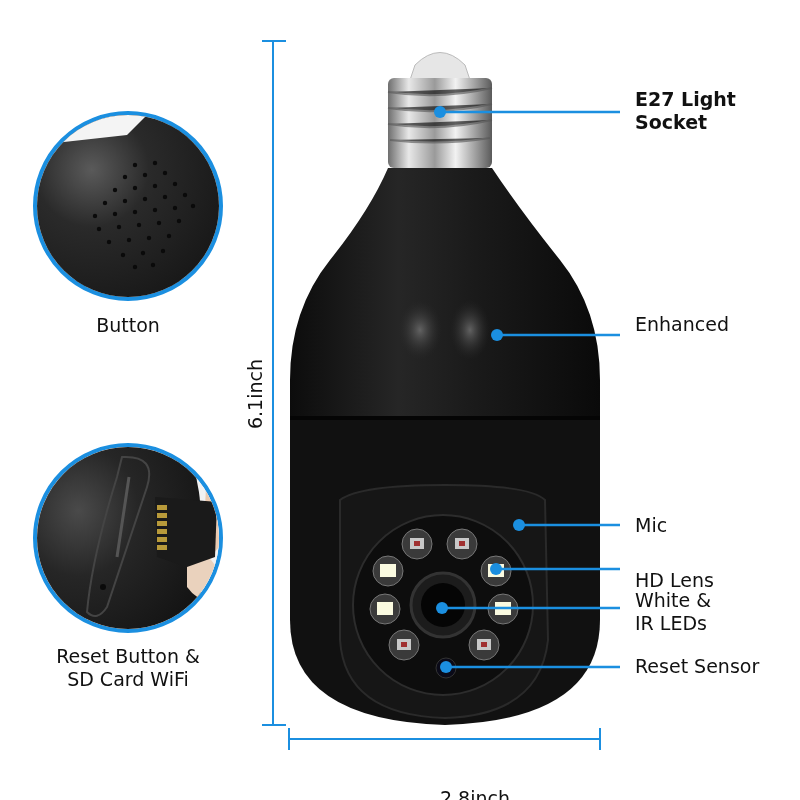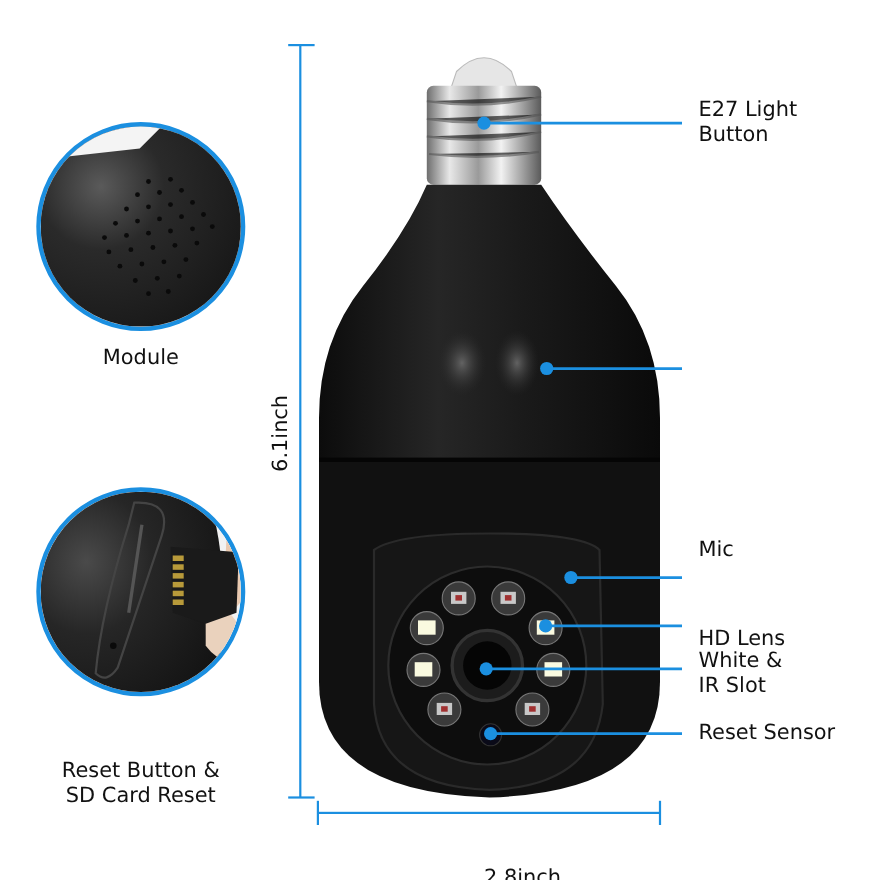--- a/index.html
+++ b/index.html
@@ -60,21 +60,21 @@
         <circle cx="132" cy="121" r="2.2"></circle>
       <circle cx="86" cy="140" r="2.2"></circle>
         <circle cx="106" cy="138" r="2.2"></circle>
         <circle cx="126" cy="136" r="2.2"></circle>
       <circle cx="98" cy="152" r="2.2"></circle>
         <circle cx="116" cy="150" r="2.2"></circle>
     </g>
   </svg>
 </div>
 <div class="caption" style="left:28px;top:314px;width:200px;">
-  <div>Module</div>
+  <div>Button</div>
 </div>
 
 <div class="inset" style="left:33px;top:443px;width:190px;height:190px;">
   <svg width="182" height="182" viewBox="0 0 182 182">
     <defs>
       <radialGradient id="g2" cx="0.25" cy="0.35" r="0.9">
         <stop offset="0" stop-color="#4a4a4a"></stop>
         <stop offset="0.4" stop-color="#262626"></stop>
         <stop offset="1" stop-color="#121212"></stop>
       </radialGradient>
@@ -90,23 +90,23 @@
     <g fill="#b89a3a">
       <rect x="120" y="58" width="10" height="5"></rect>
         <rect x="120" y="66" width="10" height="5"></rect>
       <rect x="120" y="74" width="10" height="5"></rect>
         <rect x="120" y="82" width="10" height="5"></rect>
       <rect x="120" y="90" width="10" height="5"></rect>
         <rect x="120" y="98" width="10" height="5"></rect>
     </g>
   </svg>
 </div>
-<div class="caption" style="left:28px;top:645px;width:200px;margin-top:44px;">
+<div class="caption" style="left:28px;top:645px;width:200px;">
   <div>Reset Button &amp;</div>
-  <div>SD Card Reset</div>
+  <div>SD Card WiFi</div>
 </div>
 
 <div class="dim" style="left:272px;top:41px;width:2px;height:684px;"></div>
 <div class="dim" style="left:262px;top:40px;width:24px;height:2px;"></div>
 <div class="dim" style="left:262px;top:724px;width:24px;height:2px;"></div>
 <div class="dim-text" style="left:205px;top:383px;width:100px;text-align:center;transform:rotate(-90deg);">6.1inch</div>
 
 <div class="dim" style="left:289px;top:738px;width:311px;height:2px;"></div>
 <div class="dim" style="left:288px;top:728px;width:2px;height:22px;"></div>
 <div class="dim" style="left:599px;top:728px;width:2px;height:22px;"></div>
@@ -193,31 +193,32 @@
       <circle cx="519" cy="525" r="6" stroke="none"></circle>
     <line x1="496" y1="569" x2="620" y2="569"></line>
       <circle cx="496" cy="569" r="6" stroke="none"></circle>
     <line x1="442" y1="608" x2="620" y2="608"></line>
       <circle cx="442" cy="608" r="6" stroke="none"></circle>
     <line x1="446" y1="667" x2="620" y2="667"></line>
       <circle cx="446" cy="667" r="6" stroke="none"></circle>
   </g>
 </svg>
 
-<div class="label" style="left:635px;top:88px;">
+<div class="label" style="left:635px;top:88px;font-weight:bold;">
   <div>E27 Light</div>
-  <div>Button</div>
+  <div>Socket</div>
 </div>
 <div class="label" style="left:635px;top:313px;">
-</div>
-<div class="label" style="left:635px;top:488px;">
+  <div>Enhanced</div>
+</div>
+<div class="label" style="left:635px;top:514px;">
   <div>Mic</div>
 </div>
 <div class="label" style="left:635px;top:545px;margin-top:44px;">
   <div>White &amp;</div>
-  <div>IR Slot</div>
+  <div>IR LEDs</div>
 </div>
 <div class="label" style="left:635px;top:569px;">
   <div>HD Lens</div>
 </div>
 <div class="label" style="left:635px;top:655px;">
   <div>Reset Sensor</div>
 </div>
 
 </body></html>

